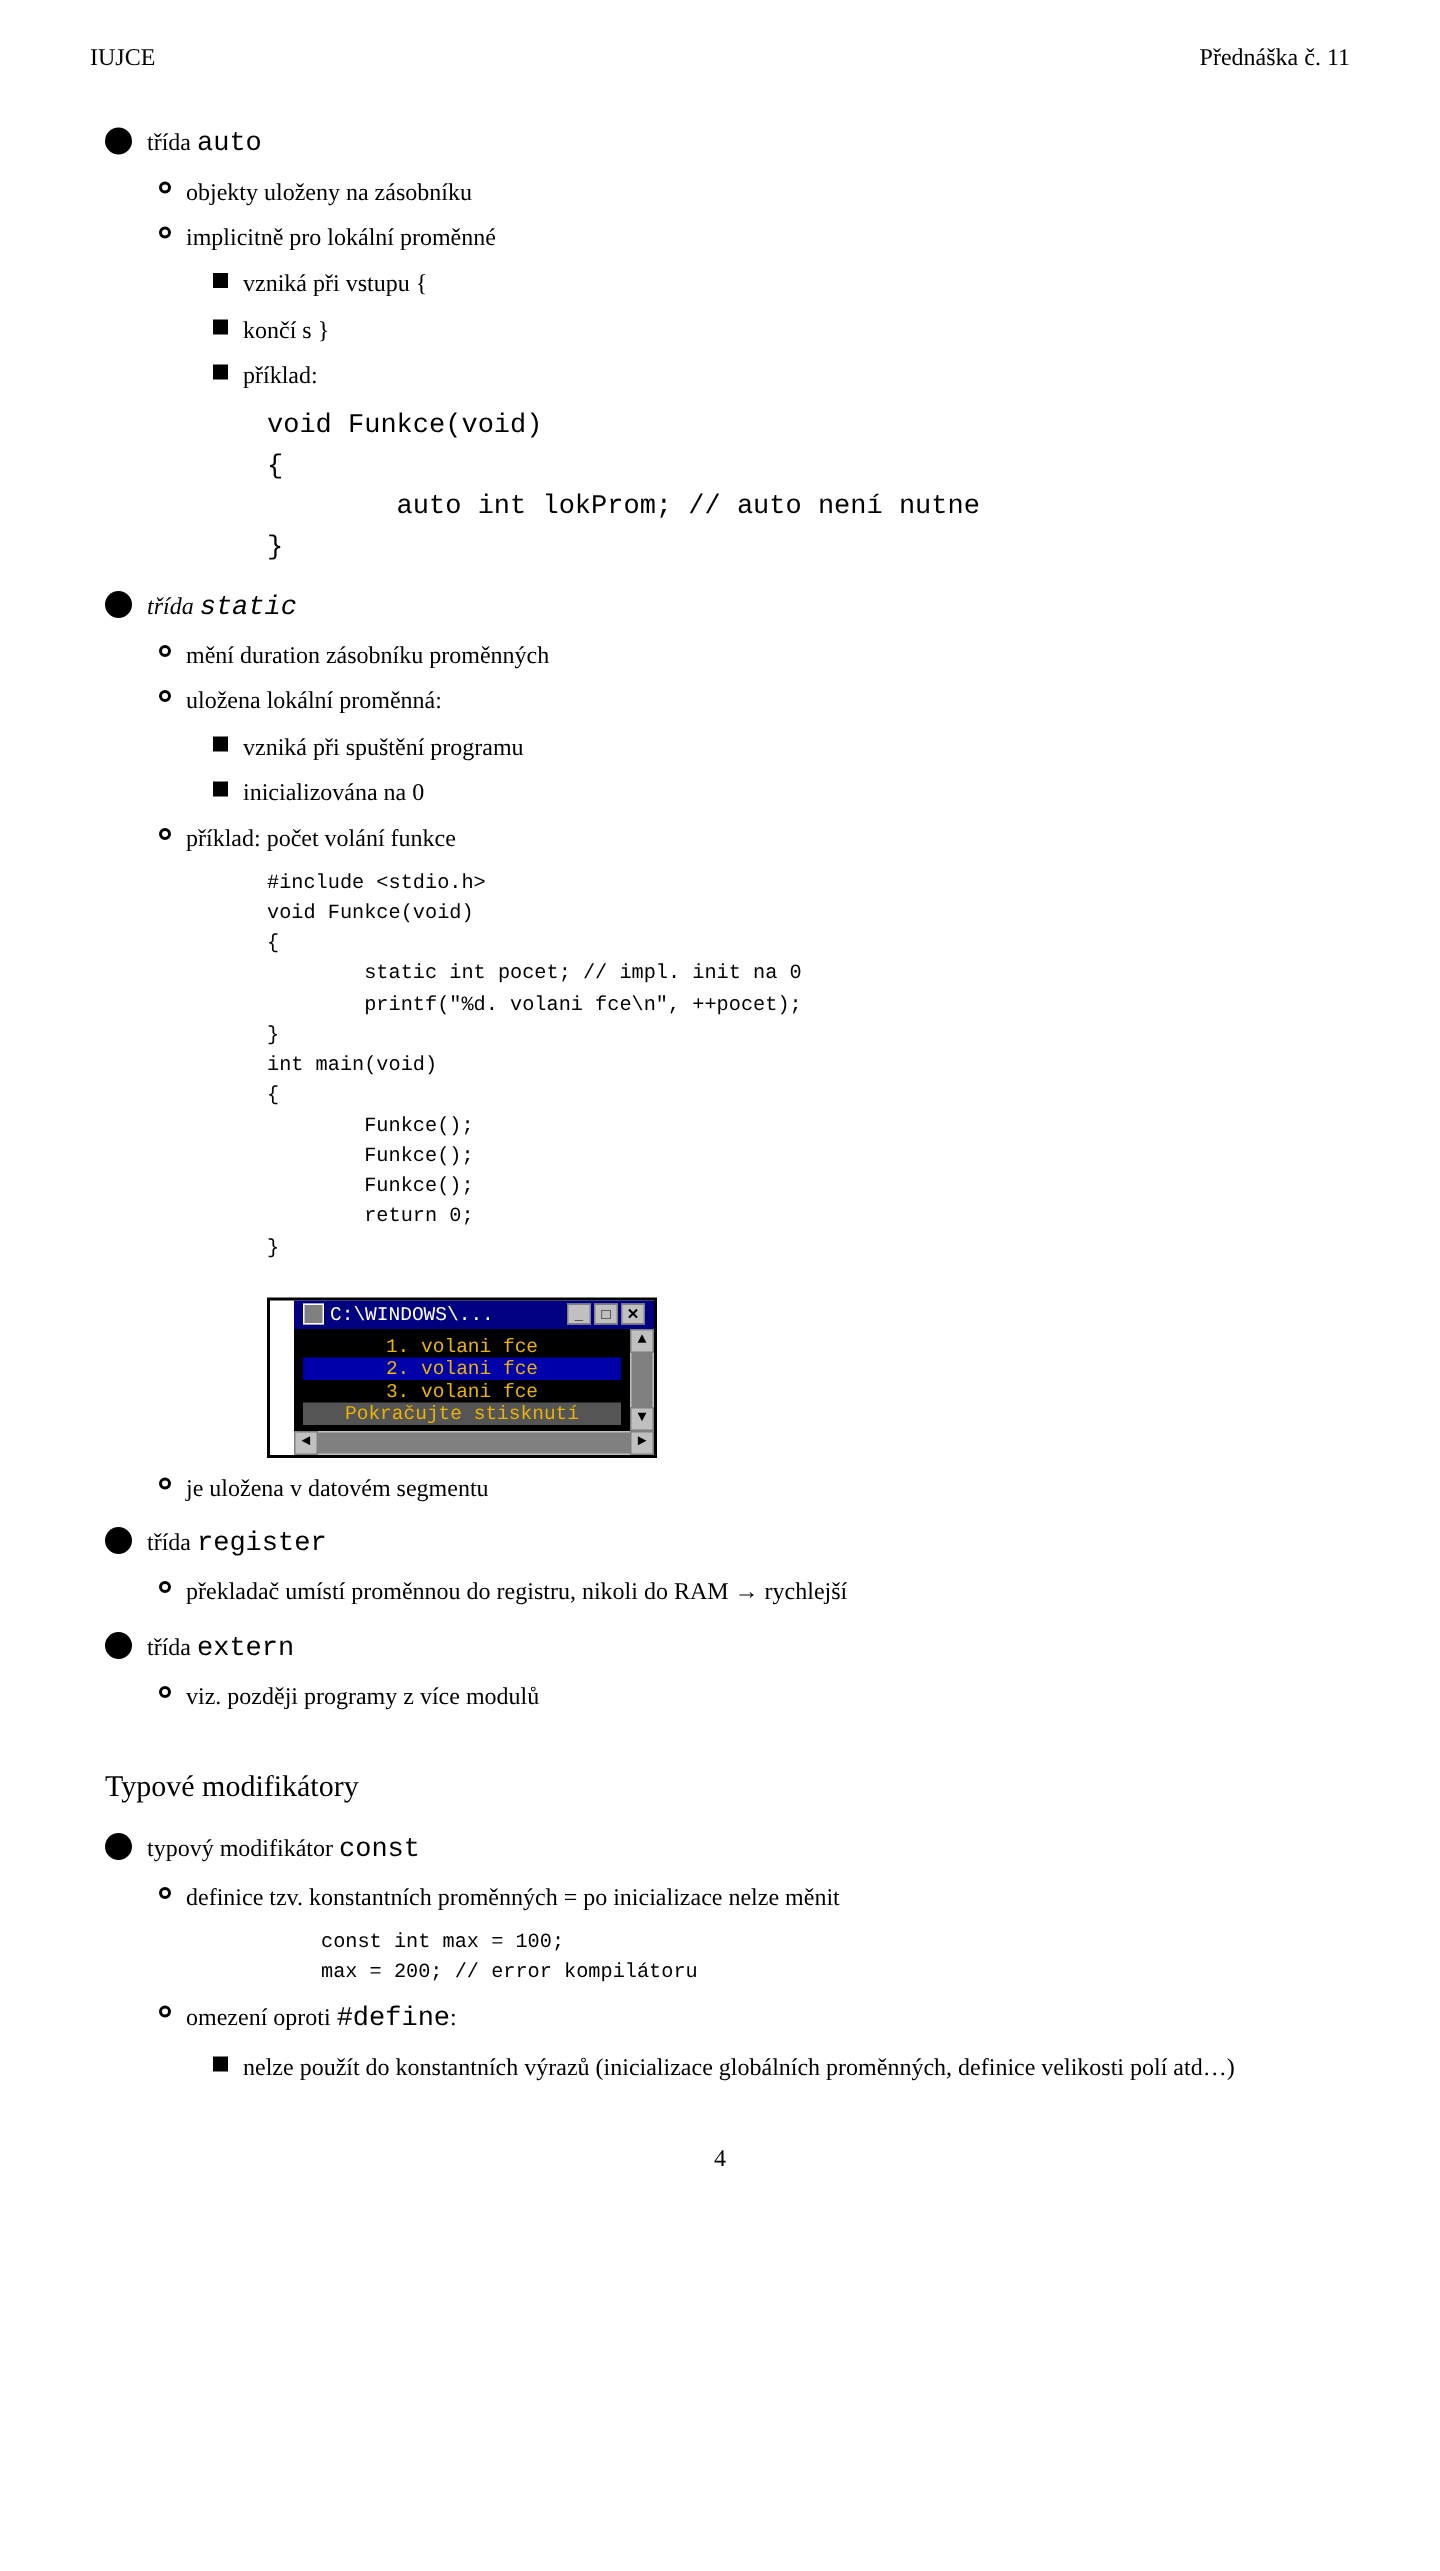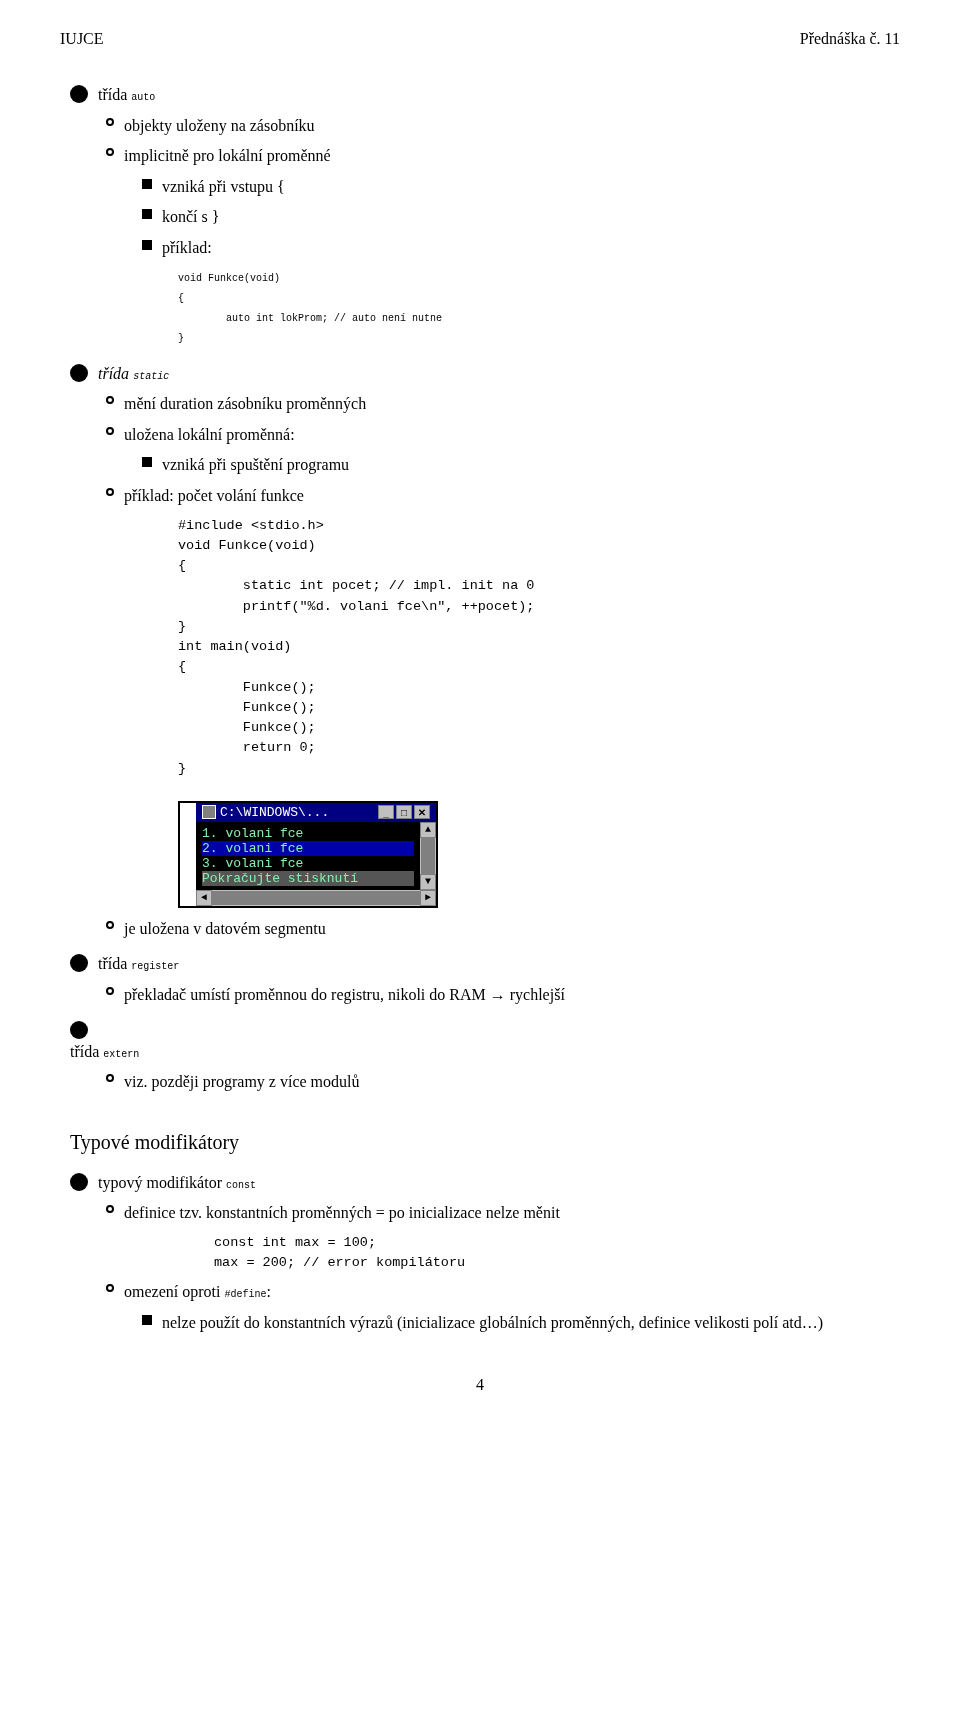--- a/index.html
+++ b/index.html
@@ -59,21 +59,21 @@
       line-height: 1.5;
     }
 
     .section-block {
       padding-left: 108px;
       margin-bottom: 4px;
     }
 
     .inline-code {
       font-family: 'Courier New', Courier, monospace;
-      font-size: 10px;
+      font-size: 18px;
     }
 
     
     .code-screenshot-row {
       display: flex;
       align-items: flex-start;
       gap: 20px;
       padding-left: 108px;
       margin-bottom: 8px;
       flex-direction: column;
@@ -130,22 +130,23 @@
       color: #000;
       font-family: Arial, sans-serif;
       font-weight: bold;
     }
     .win-scrollbar-area {
       display: flex;
     }
     .win-main-content {
       flex: 1;
       background: #000;
-      color: #86efac;
+      color: #eab308;
       padding: 4px 6px;
+      text-align: center;
     }
     .win-scrollbar {
       width: 16px;
       background: #c0c0c0;
       display: flex;
       flex-direction: column;
       align-items: center;
     }
     .win-scroll-btn {
       width: 16px;
@@ -277,20 +278,24 @@
     <span class="o-bullet"></span>
     <div class="list-item-content">mění duration zásobníku proměnných</div>
   </div>
   <div class="li-row level1">
     <span class="o-bullet"></span>
     <div class="list-item-content">uložena lokální proměnná:</div>
   </div>
   <div class="li-row level2">
     <span class="bullet-square"></span>
     <div class="list-item-content">vzniká při spuštění programu</div>
+  </div>
+  <div class="li-row level2">
+    <span class="bullet-square"></span>
+    <div class="list-item-content">inicializována na 0</div>
   </div>
   <div class="li-row level1">
     <span class="o-bullet"></span>
     <div class="list-item-content">příklad: počet volání funkce</div>
   </div>
 
   <div class="code-screenshot-row">
     <div class="code-col">
       <div class="code-block">#include &lt;stdio.h&gt;
 void Funkce(void)
@@ -350,21 +355,21 @@
     <span class="bullet-disc"></span>
     <div class="list-item-content">
       <span class="normal">třída </span><span class="inline-code">register</span>
     </div>
   </div>
   <div class="li-row level1">
     <span class="o-bullet"></span>
     <div class="list-item-content">překladač umístí proměnnou do registru, nikoli do RAM → rychlejší</div>
   </div>
 
-  <div class="li-row level0" style="margin-top:10px;flex-direction:column;">
+  <div class="li-row level0" style="margin-top:10px;">
     <span class="bullet-disc"></span>
     <div class="list-item-content">
       <span class="normal">třída </span><span class="inline-code">extern</span>
     </div>
   </div>
   <div class="li-row level1">
     <span class="o-bullet"></span>
     <div class="list-item-content">viz. později programy z více modulů</div>
   </div>
 

